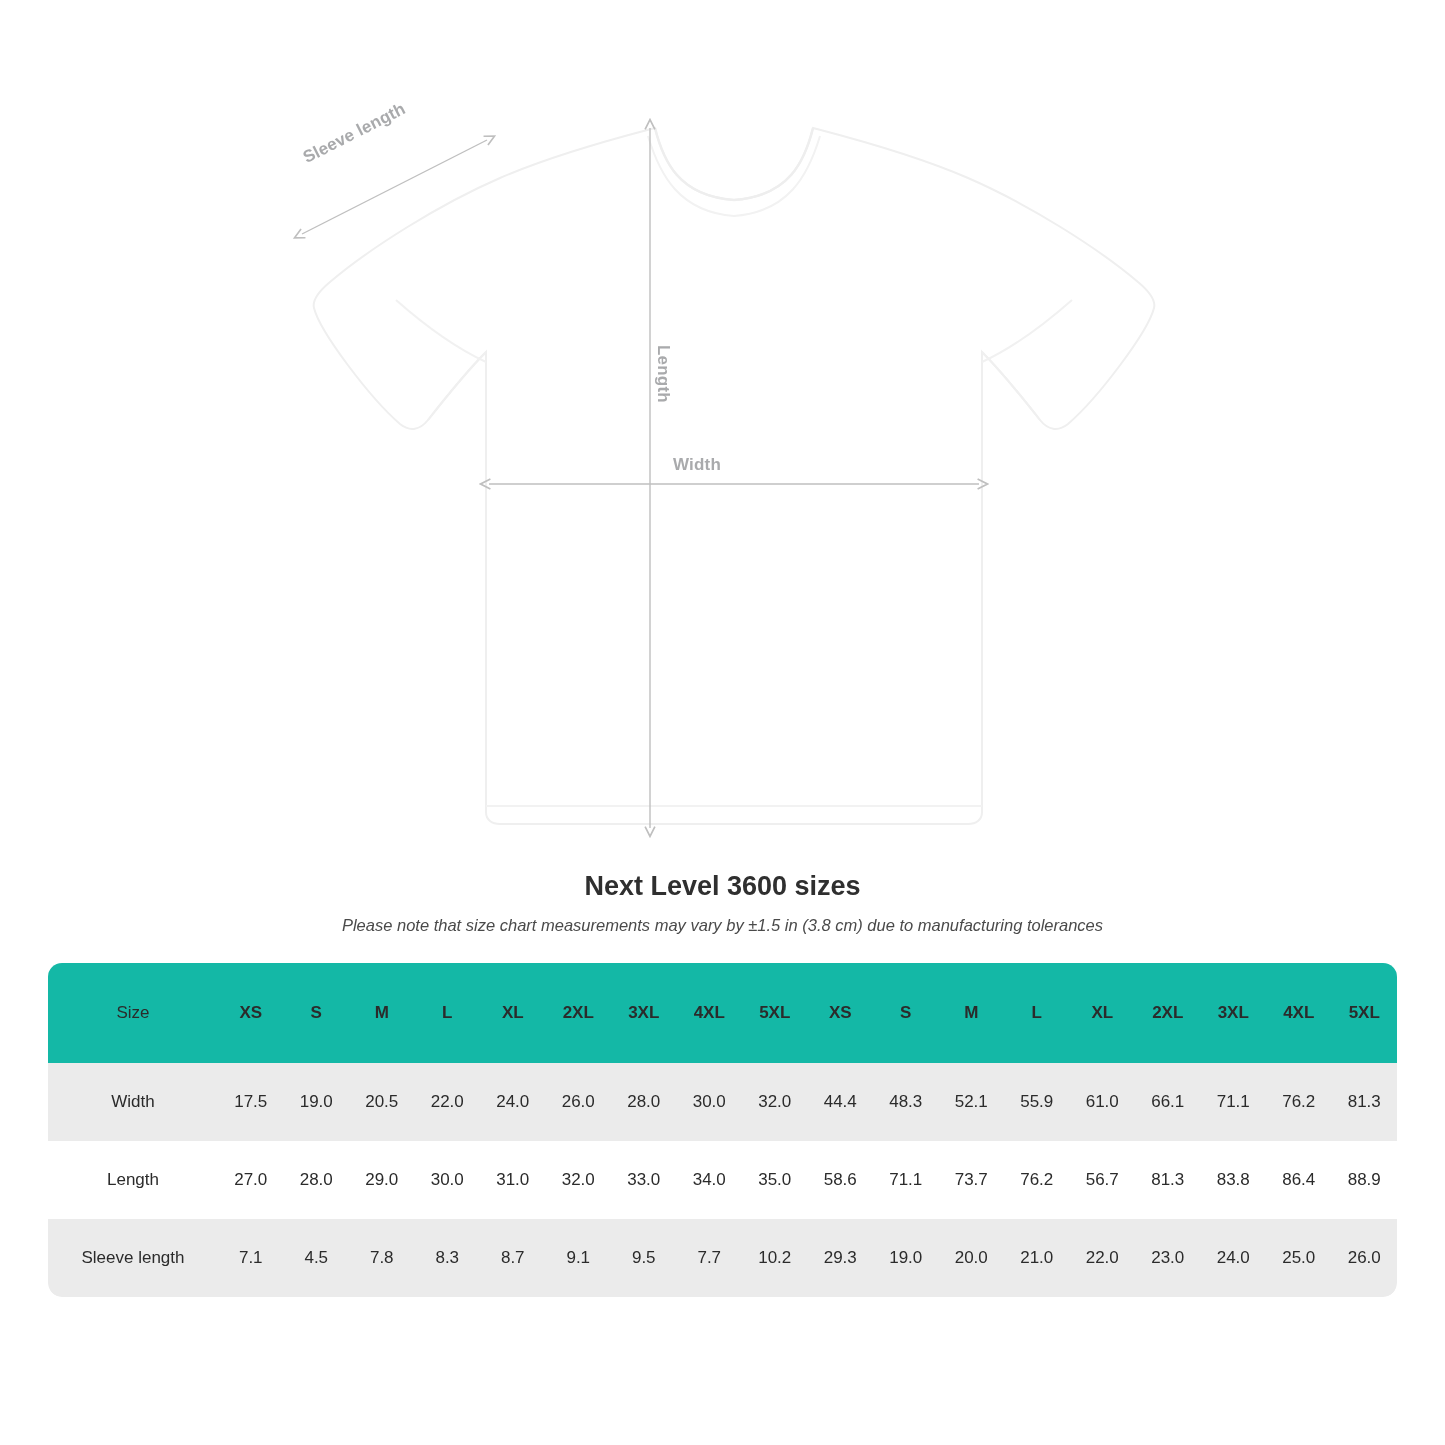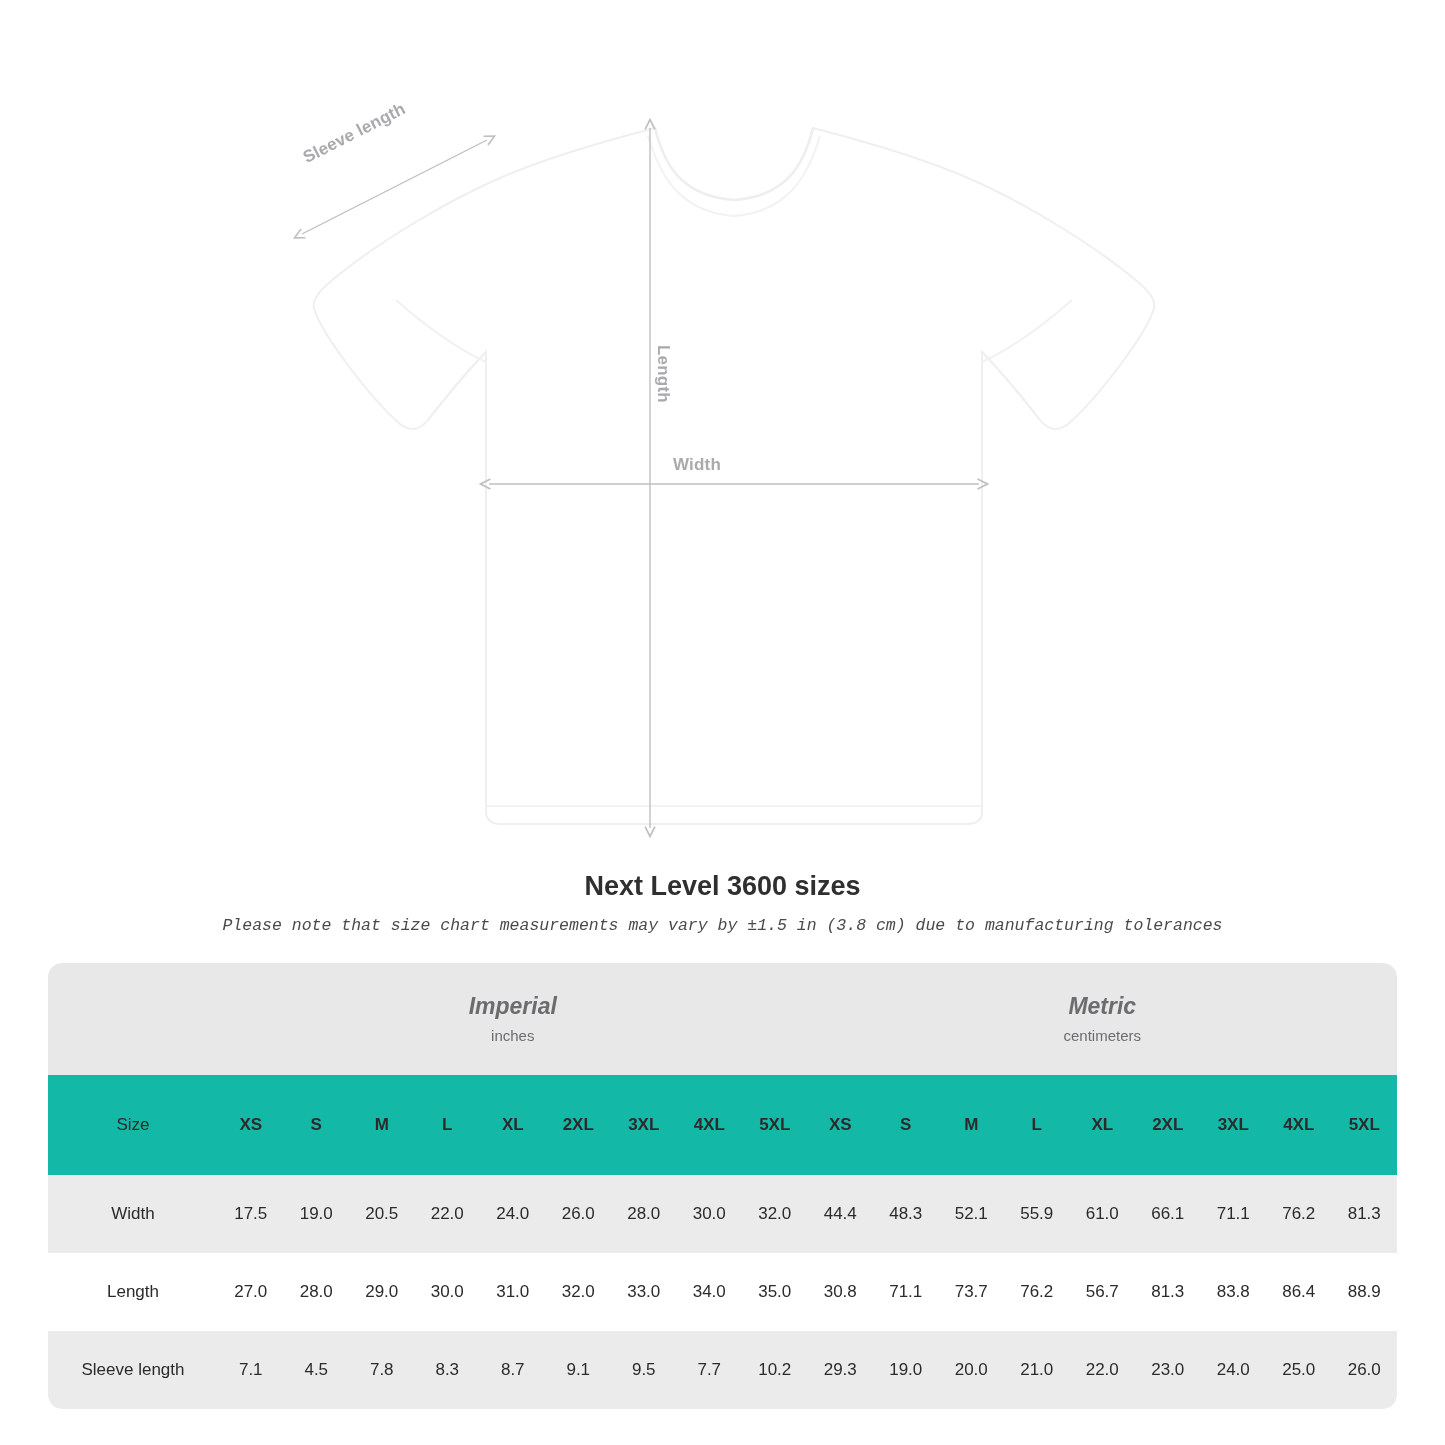--- a/index.html
+++ b/index.html
@@ -63,21 +63,20 @@
     font-size: 27px;
     font-weight: bold;
     color: #2f2f2f;
     margin: 0 0 14px 0;
   }
   .chart-note {
     font-size: 16.5px;
     font-style: italic;
     color: #4a4a4a;
     margin: 4px;
-    font-family: Liberation Mono, monospace;
   }
 
   
   .table-wrap {
     margin: 28px 48px 0 48px;
     border-radius: 14px;
     overflow: hidden;
   }
   table.size-table {
     width: 1349px;
@@ -201,31 +200,20 @@
   </div>
 
   <div class="table-wrap">
     <table class="size-table">
       <colgroup>
         <col class="first-col">
         <col span="18">
       </colgroup>
       <tbody>
 
-        <tr class="sys-head-row">
-          <td class="rounded-tl"></td>
-          <td colspan="9">
-            <div class="sys-title">Imperial</div>
-            <div class="sys-sub">inches</div>
-          </td>
-          <td colspan="9" class="rounded-tr">
-            <div class="sys-title">Metric</div>
-            <div class="sys-sub">centimeters</div>
-          </td>
-        </tr>
 
         <tr class="row-size">
           <td class="rowlabel">Size</td>
           <td class="size-head">XS</td>
           <td class="size-head">S</td>
           <td class="size-head">M</td>
           <td class="size-head">L</td>
           <td class="size-head">XL</td>
           <td class="size-head">2XL</td>
           <td class="size-head">3XL</td>
@@ -268,21 +256,21 @@
           <td class="rowlabel">Length</td>
           <td>27.0</td>
           <td>28.0</td>
           <td>29.0</td>
           <td>30.0</td>
           <td>31.0</td>
           <td>32.0</td>
           <td>33.0</td>
           <td>34.0</td>
           <td>35.0</td>
-          <td>30.8</td>
+          <td>58.6</td>
           <td>71.1</td>
           <td>73.7</td>
           <td>76.2</td>
           <td>56.7</td>
           <td>81.3</td>
           <td>83.8</td>
           <td>86.4</td>
           <td>88.9</td>
         </tr>
 

